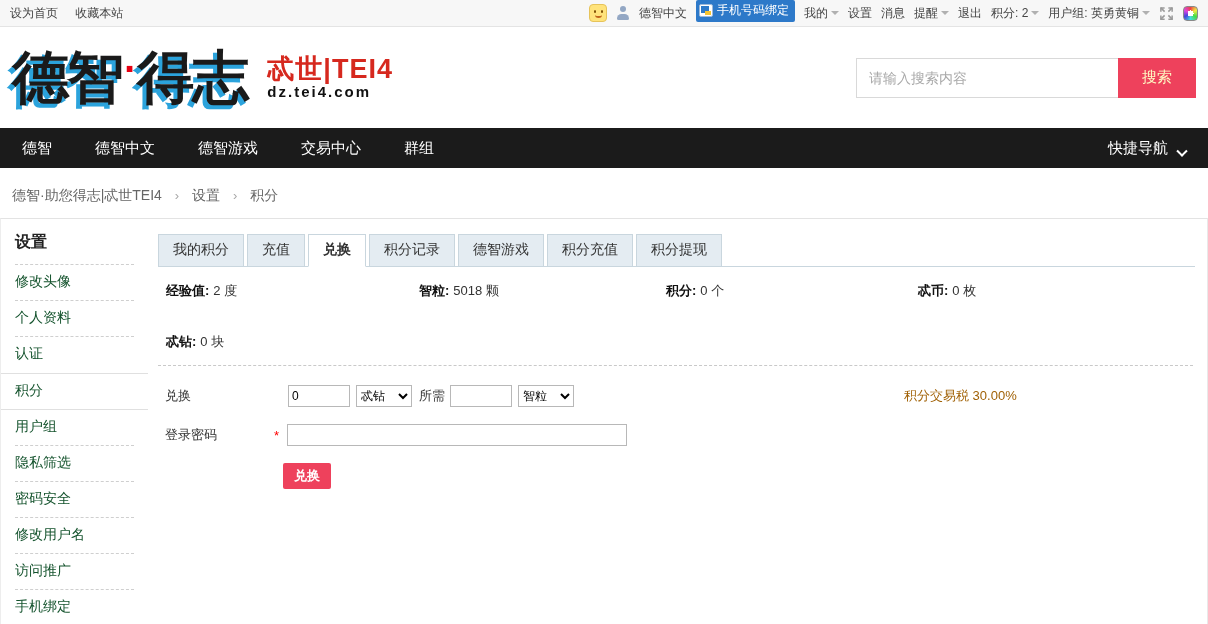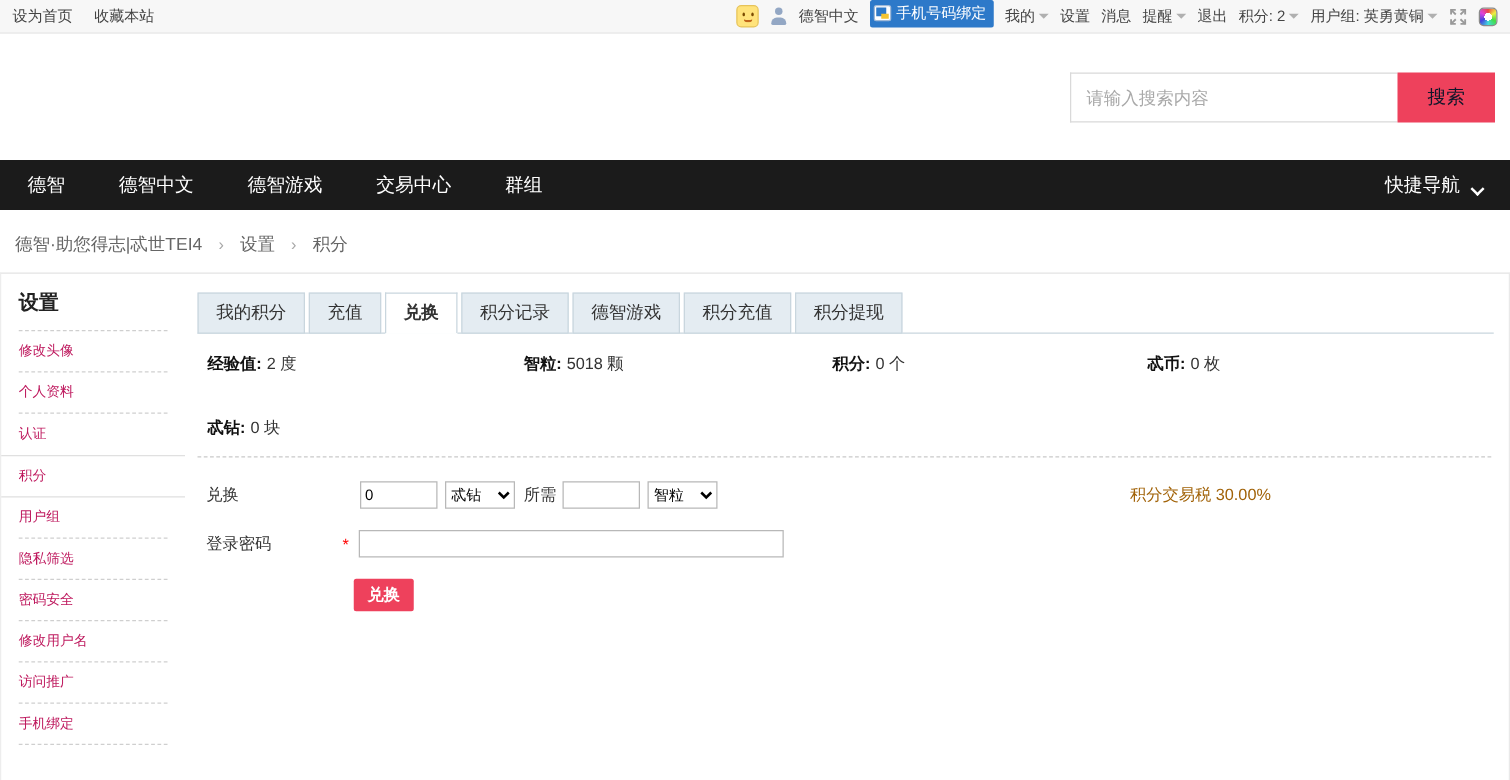--- a/index.html
+++ b/index.html
@@ -41,21 +41,21 @@
   .logo-main { font-size:57px; font-weight:900; color:#1a1a1a; letter-spacing:-2px; line-height:1;
     text-shadow:-4px 4px 0 #2ba3dc; }
   .logo-dot { color:#e60012; text-shadow:none; font-size:40px; vertical-align:14px; margin:0 2px; }
   .logo-sub { margin-left:20px; padding-bottom:6px; }
   .logo-sub-title { font-size:27px; font-weight:900; color:#d6281e; letter-spacing:1px; line-height:1.05; }
   .logo-sub-domain { font-size:15px; font-weight:800; color:#111; letter-spacing:2px; }
   .search { margin-left:auto; display:flex; align-items:center; }
   .search input { width:262px; height:40px; border:1px solid #d9d9d9; border-right:none;
     padding:0 12px; font-size:14px; color:#666; outline:none; }
   .search input::placeholder { color:#a9a9a9; }
-  .search button { width:78px; height:40px; border:none; background:#ee415c; color:#0f172a;
+  .search button { width:78px; height:40px; border:none; background:#ee415c; color:#fef9c3;
     font-size:15px; cursor:pointer; }
 
   
   .navbar { height:40px; background:#1b1b1b; display:flex; align-items:center; padding:0 22px;
     color:#fff; font-size:15px; }
   .nav-item { margin-right:43px; cursor:pointer; }
   .quicknav { margin-left:auto; display:flex; align-items:flex-end; cursor:pointer; }
   .chev { width:8px; height:8px; border-right:2px solid #fff; border-bottom:2px solid #fff;
     transform:rotate(45deg) translate(-2px,-2px); margin-left:10px; display:inline-block; }
 
@@ -63,21 +63,21 @@
   .breadcrumb { padding:19px 0 13px 12px; font-size:14px; color:#666; }
   .breadcrumb .sep { color:#a8a8a8; margin:0 9px; font-size:13px; }
 
   
   .main { display:flex; border-top:1px solid #e3e3e3; border-left:1px solid #ededed;
     border-right:1px solid #e9e9e9; height:406px; }
   .sidebar { width:147px; flex-shrink:0; }
   .sidebar-title { font-size:16px; font-weight:bold; color:#222; margin:0 14px; padding:13px 0 11px;
     border-bottom:1px dashed #cfcfcf; }
   .sidebar-item { margin:0 14px; padding:8px 0 9px; border-bottom:1px dashed #cfcfcf;
-    font-size:11px; color:#be185d; cursor:pointer; }
+    font-size:14px; color:#14532d; cursor:pointer; }
   .sidebar-item.pre-active { border-bottom:none; padding-bottom:10px; }
   .sidebar-item.active { margin:0; padding:8px 14px 9px; border-top:1px solid #e0e0e0;
     border-bottom:1px solid #e0e0e0; }
   .content { flex:1; padding:15px 12px 0 10px; }
 
   
   .tabs { display:flex; align-items:flex-end; border-bottom:1px solid #c9d6de; }
   .tab { padding:6px 14px 7px; background:#e4ecf2; border:1px solid #c9d6de; margin-right:3px;
     margin-bottom:-1px; font-size:14px; color:#333; cursor:pointer; }
   .tab.active { background:#fff; border-bottom-color:#fff; font-weight:bold; }
@@ -130,20 +130,27 @@
       <svg width="15" height="15" viewBox="0 0 16 16">
         <path d="M2 6V2h4 M10 2h4v4 M14 10v4h-4 M6 14H2v-4" fill="none" stroke="#9a9a9a" stroke-width="1.6"></path>
         <path d="M2 2l4 4 M14 2l-4 4 M14 14l-4-4 M2 14l4-4" stroke="#9a9a9a" stroke-width="1.6"></path>
       </svg>
     </span>
     <span class="palette-ic"></span>
   </div>
 </div>
 
 <div class="header">
+  <div class="logo">
+    <div class="logo-main"><span>德智</span><span class="logo-dot">·</span><span>得志</span></div>
+    <div class="logo-sub">
+      <div class="logo-sub-title">忒世|TEI4</div>
+      <div class="logo-sub-domain">dz.tei4.com</div>
+    </div>
+  </div>
   <div class="search">
     <input type="text" placeholder="请输入搜索内容" style="">
     <button>搜索</button>
   </div>
 </div>
 
 <div class="navbar">
   <span class="nav-item">德智</span>
   <span class="nav-item">德智中文</span>
   <span class="nav-item">德智游戏</span>

